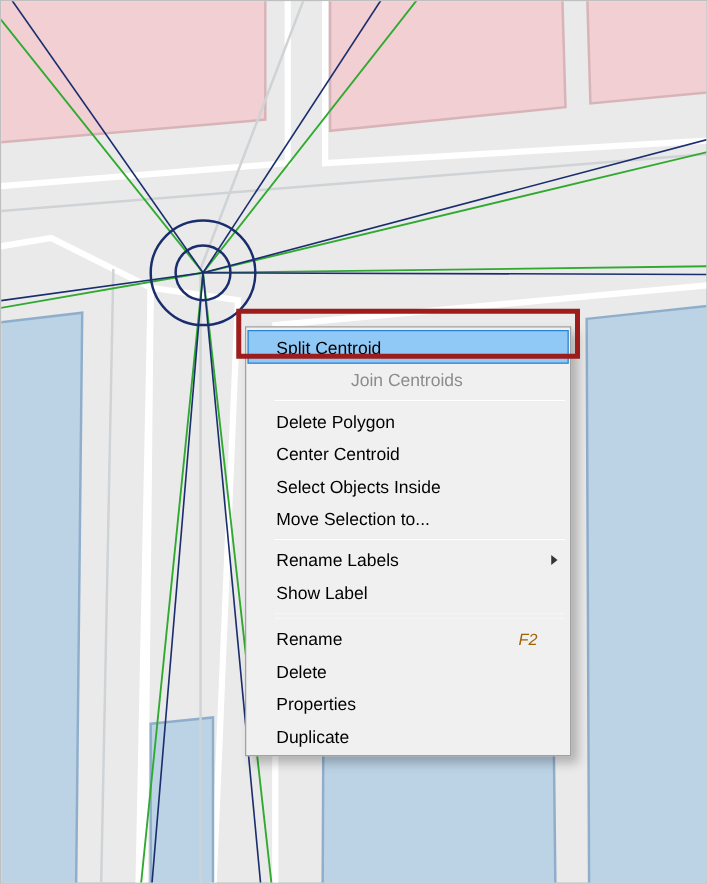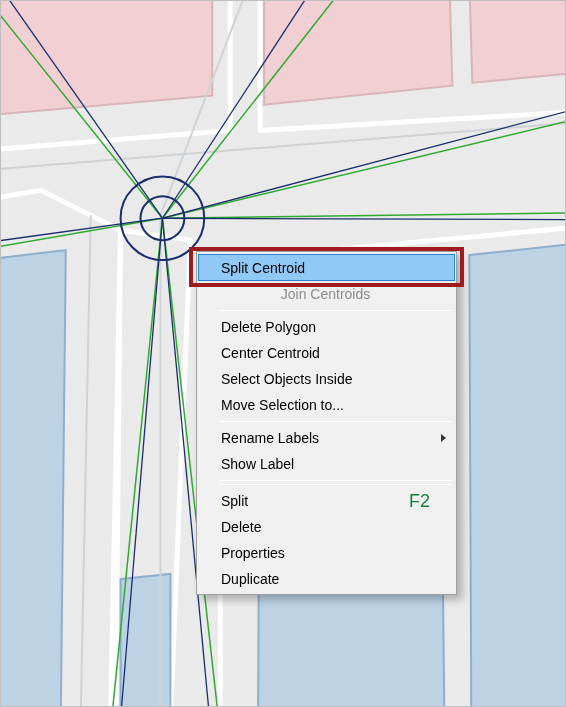--- a/index.html
+++ b/index.html
@@ -14,21 +14,21 @@
     background: #eaeaea;
     border: 1px solid #bfbfbf;
   }
   .map-canvas {
     position: absolute;
     inset: 0;
   }
   .context-menu {
     position: absolute;
     left: 195px;
-    top: 250px;
+    top: 260px;
     width: 261px;
     background: #f0f0f0;
     border: 1px solid #a0a0a0;
     box-shadow: 5px 5px 8px rgba(0,0,0,0.25);
     padding: 2px;
   }
   .menu-item {
     display: flex;
     align-items: center;
     justify-content: space-between;
@@ -54,21 +54,21 @@
   .submenu-arrow {
     position: absolute;
     right: 8px;
     top: 50%;
     transform: translateY(-50%);
     width: 0; height: 0;
     border-top: 4px solid transparent;
     border-bottom: 4px solid transparent;
     border-left: 5px solid #333;
   }
-  .shortcut { color: #15803d; font-size: 18px; }
+  .shortcut { color: #a16207; font-size: 13px; font-style: italic; }
   .highlight-box {
     position: absolute;
     border: 4px solid #9d1c1c;
     pointer-events: none;
   }
 </style>
 </head>
 <body>
 
 <svg class="map-canvas" viewBox="0 0 566 707" xmlns="http://www.w3.org/2000/svg">
@@ -162,21 +162,21 @@
   <div class="menu-item">
     <span>Show Label</span>
   </div>
 
   <div class="menu-divider"></div>
 
 
   <div class="menu-divider"></div>
 
   <div class="menu-item">
-    <span>Split</span>
+    <span>Rename</span>
     <span class="shortcut">F2</span>
   </div>
   <div class="menu-item">
     <span>Delete</span>
   </div>
   <div class="menu-item">
     <span>Properties</span>
   </div>
   <div class="menu-item">
     <span>Duplicate</span>

